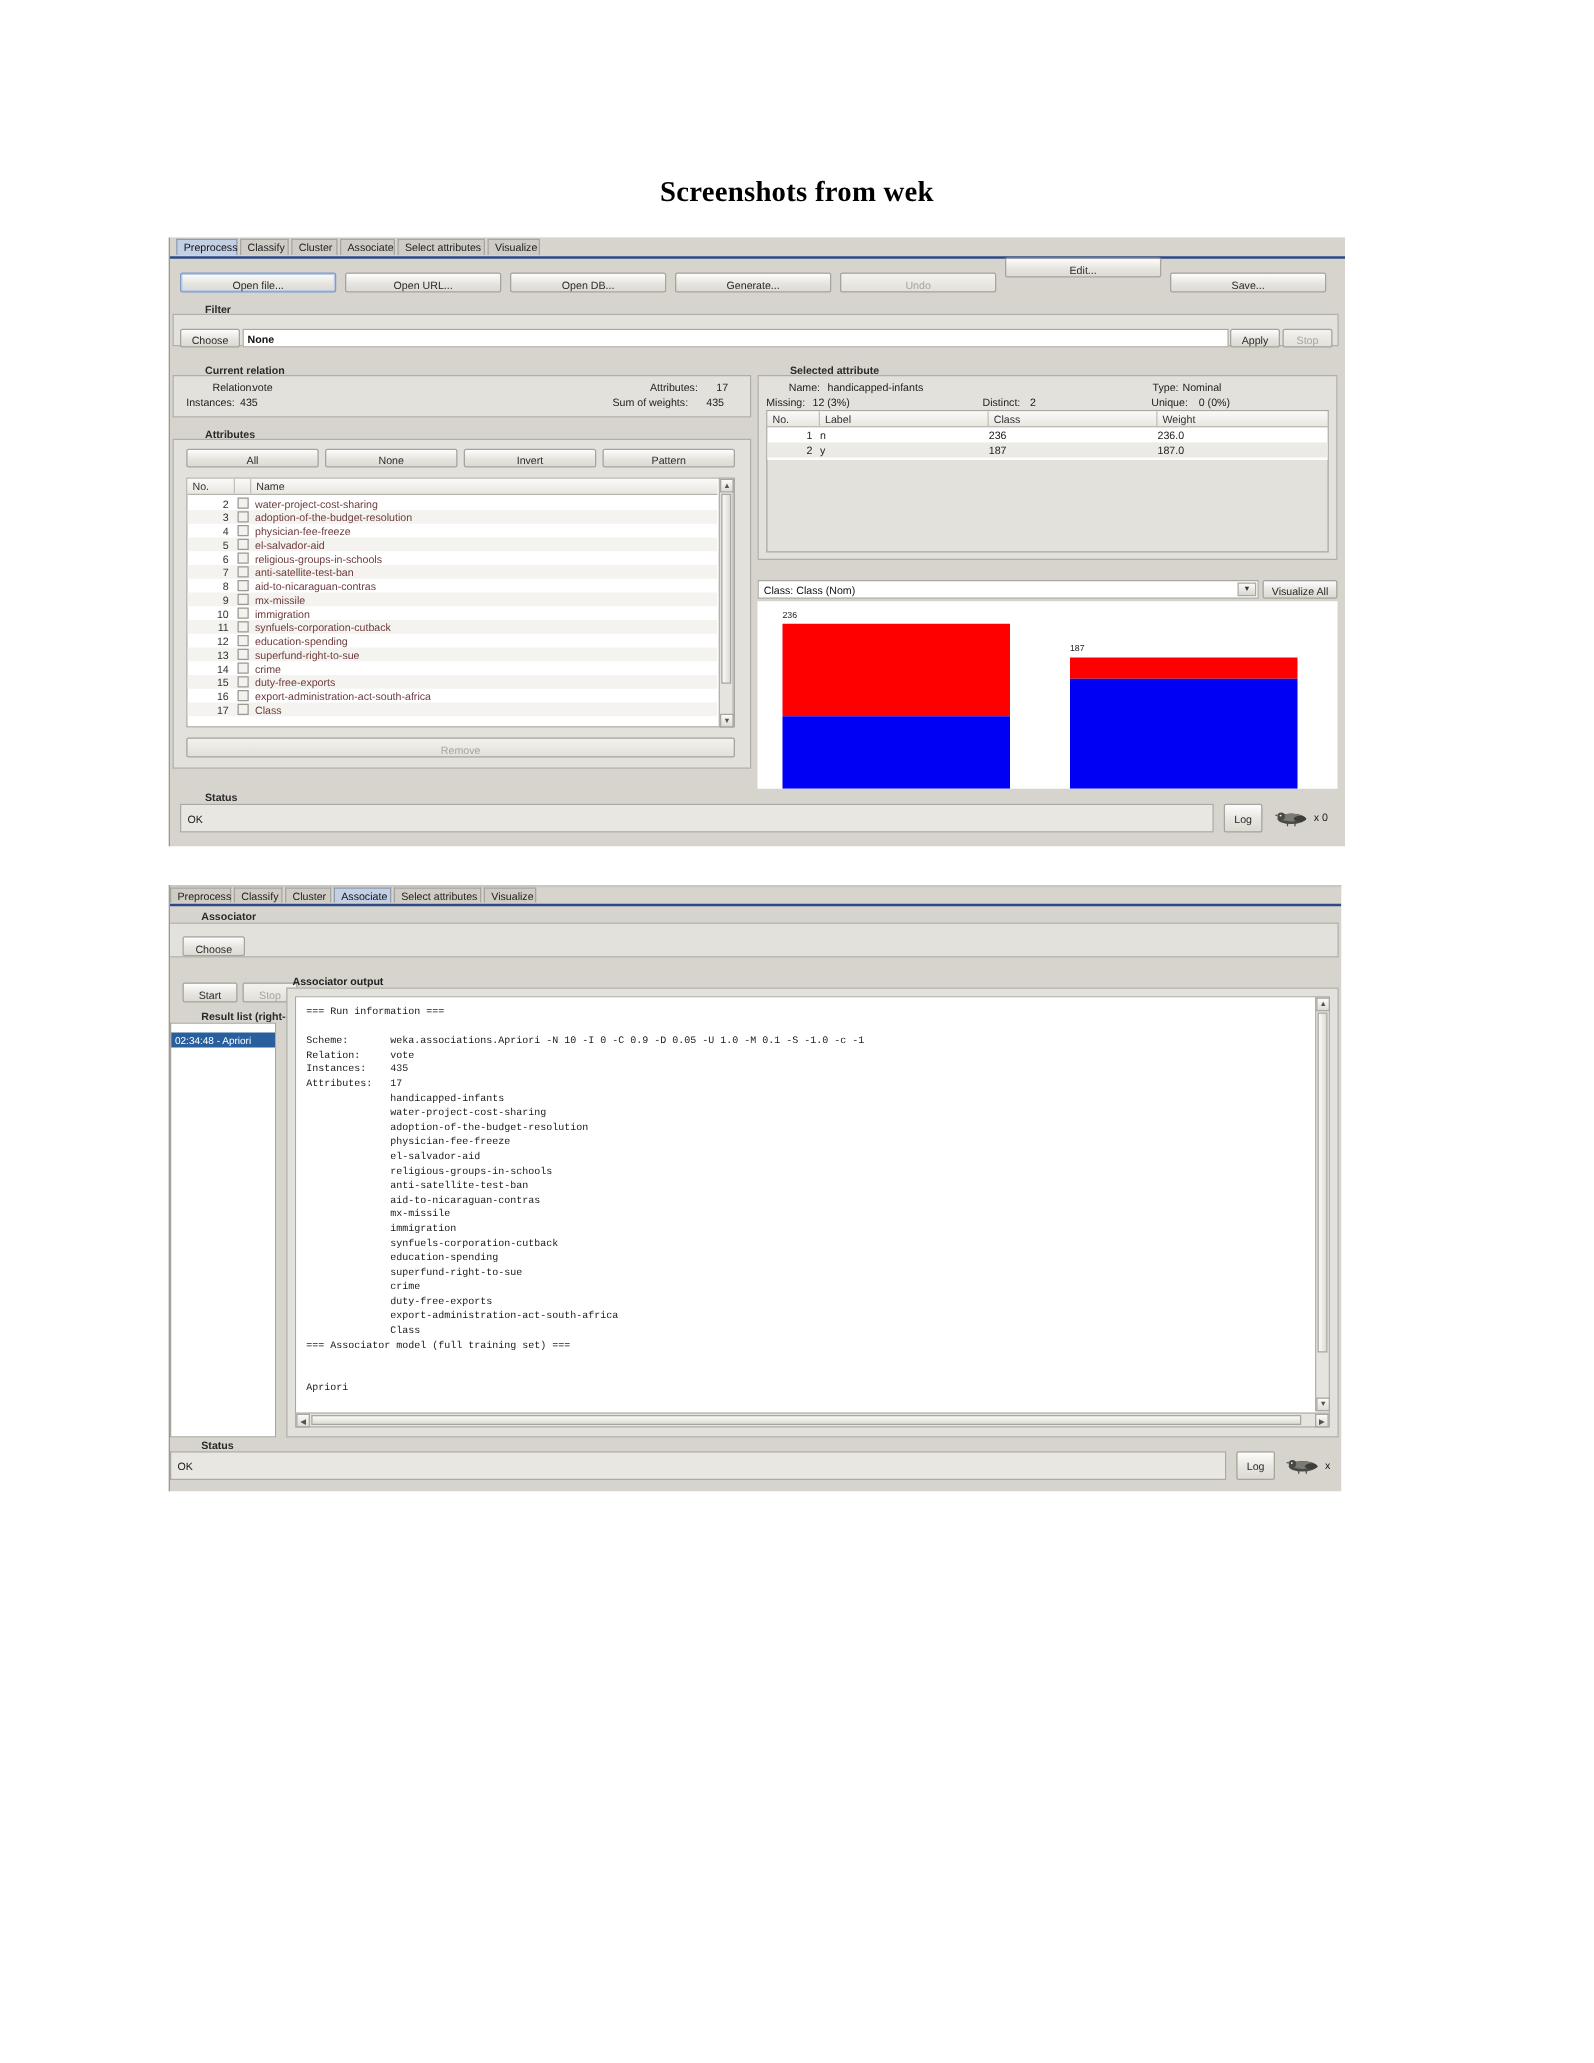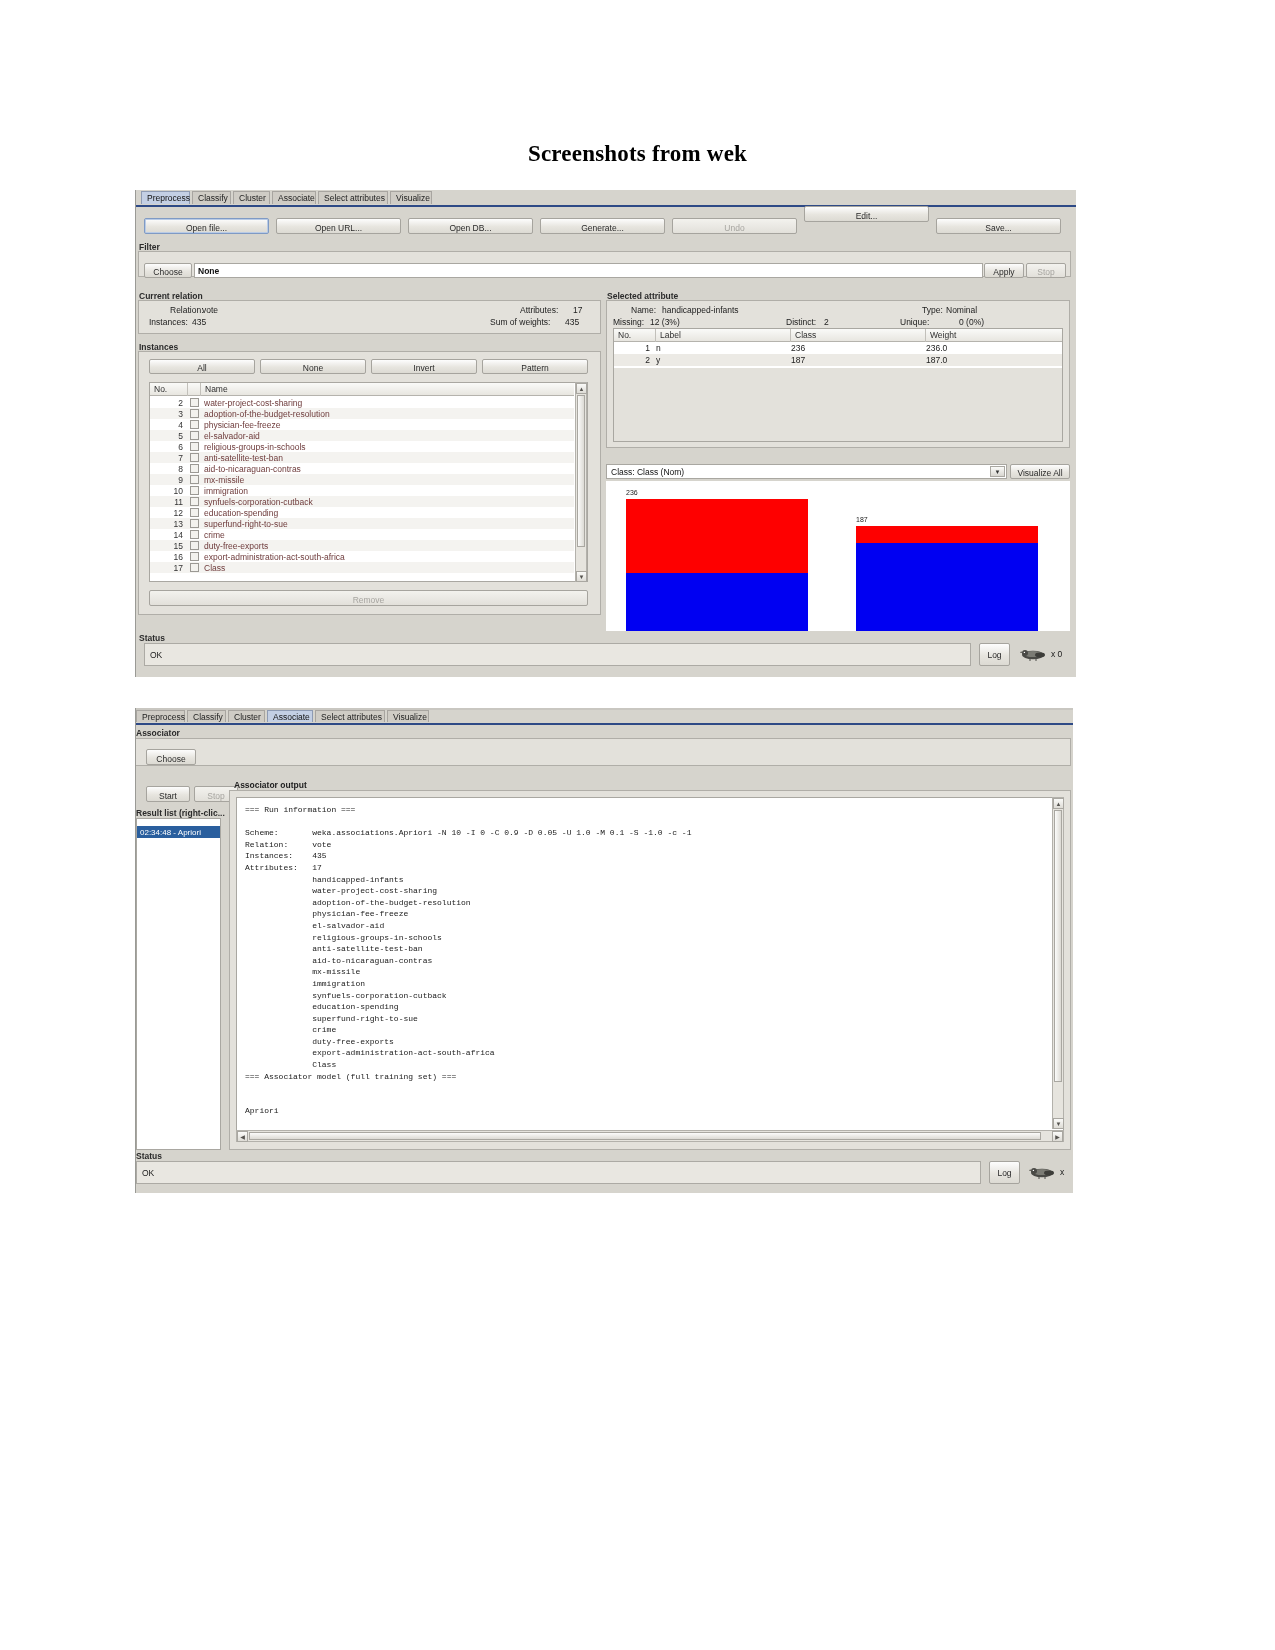--- a/index.html
+++ b/index.html
@@ -35,21 +35,21 @@
     box-sizing:border-box;white-space:nowrap;
   }
   .tab.sel{background:#c3cfe4;border-color:#8e9bb3;color:#111;}
 
   .legendbox{
     position:absolute;border:1px solid #b0aea8;background:#e3e1db;
     box-sizing:border-box;
   }
   .legend-title{
     position:absolute;font-size:8.5px;font-weight:bold;color:#2b2b2b;
-    background:transparent;white-space:nowrap;
+    background:transparent;white-space:nowrap;margin-left:25px;
   }
 
   .btn{
     position:absolute;box-sizing:border-box;
     background:linear-gradient(#fdfdfd,#e7e5df 55%,#dcdad3);
     border:1px solid #a6a49e;border-radius:2px;
     font-size:8.5px;color:#2a2a2a;text-align:center;white-space:nowrap;
     display:flex;align-items:flex-end;justify-content:center;
   }
   .btn.focus{border-color:#7f9ac4;box-shadow:0 0 0 1px #b9cbe6 inset;}
@@ -215,21 +215,21 @@
     <div class="legendbox" style="left:2px;top:110px;width:463px;height:34px;"></div>
     <div class="plainlabel" style="left:34px;top:115px;">Relation:</div>
     <div class="plainlabel" style="left:66px;top:115px;">vote</div>
     <div class="plainlabel" style="left:13px;top:127px;">Instances:</div>
     <div class="plainlabel" style="left:56px;top:127px;">435</div>
     <div class="plainlabel" style="left:384px;top:115px;">Attributes:</div>
     <div class="plainlabel" style="left:437px;top:115px;">17</div>
     <div class="plainlabel" style="left:354px;top:127px;">Sum of weights:</div>
     <div class="plainlabel" style="left:429px;top:127px;">435</div>
 
-    <div class="legend-title" style="left:3px;top:152px;">Instances</div>
+    <div class="legend-title" style="left:3px;top:152px;">Attributes</div>
     <div class="legendbox" style="left:2px;top:161px;width:463px;height:264px;"></div>
 
     <div class="btn" style="left:13px;top:169px;width:106px;height:15px;">
       <span>All</span>
     </div>
     <div class="btn" style="left:124px;top:169px;width:106px;height:15px;">
       <span>None</span>
     </div>
     <div class="btn" style="left:235px;top:169px;width:106px;height:15px;">
       <span>Invert</span>
@@ -373,21 +373,21 @@
     <div class="legendbox" style="left:470px;top:110px;width:464px;height:148px;"></div>
 
     <div class="plainlabel" style="left:495px;top:115px;">Name:</div>
     <div class="plainlabel" style="left:526px;top:115px;">handicapped-infants</div>
     <div class="plainlabel" style="left:786px;top:115px;">Type:</div>
     <div class="plainlabel" style="left:810px;top:115px;">Nominal</div>
     <div class="plainlabel" style="left:477px;top:127px;">Missing:</div>
     <div class="plainlabel" style="left:514px;top:127px;">12 (3%)</div>
     <div class="plainlabel" style="left:650px;top:127px;">Distinct:</div>
     <div class="plainlabel" style="left:688px;top:127px;">2</div>
-    <div class="plainlabel" style="left:764px;top:127px;">Unique:</div>
+    <div class="plainlabel" style="left:785px;top:127px;">Unique:</div>
     <div class="plainlabel" style="left:823px;top:127px;">0 (0%)</div>
 
     <div class="whitepanel" style="left:477px;top:138px;width:450px;height:114px;background:#e3e1db;"></div>
     <div class="tblhdr" style="left:478px;top:139px;width:448px;">
       <div class="cell" style="width:42px;">No.</div>
       <div class="cell" style="width:135px;">Label</div>
       <div class="cell" style="width:135px;">Class</div>
       <div class="cell" style="width:136px;border-right:none;">Weight</div>
     </div>
     <div id="sel-rows" style="position:absolute;left:478px;top:152px;width:448px;height:26px;background:#fff;overflow:hidden;">

